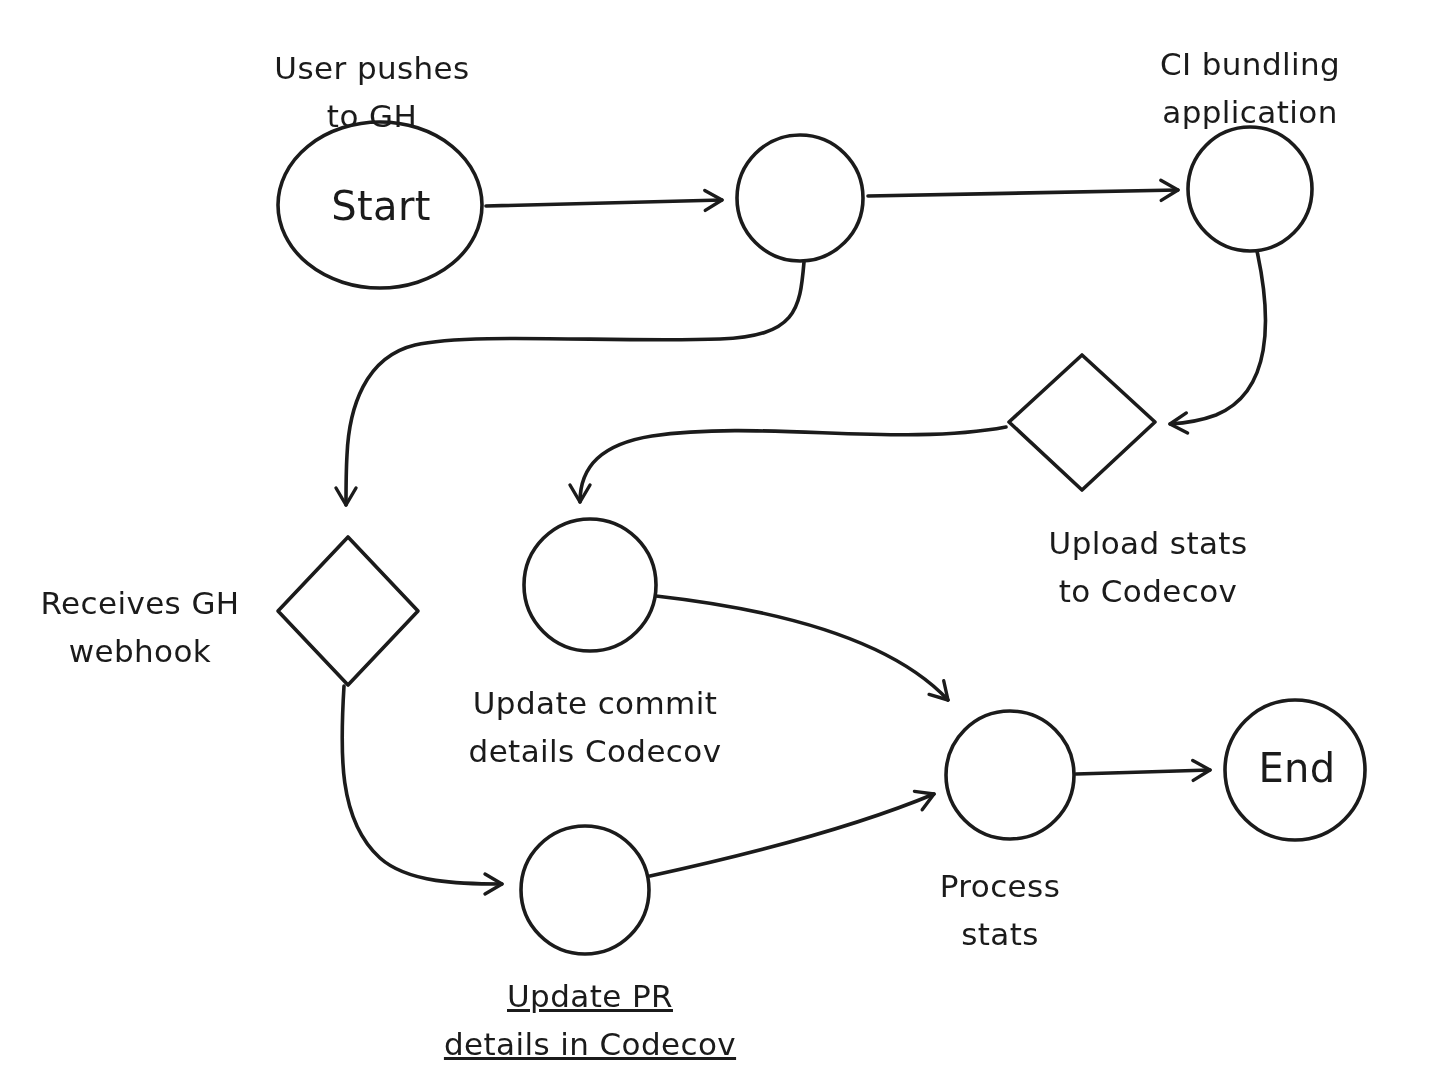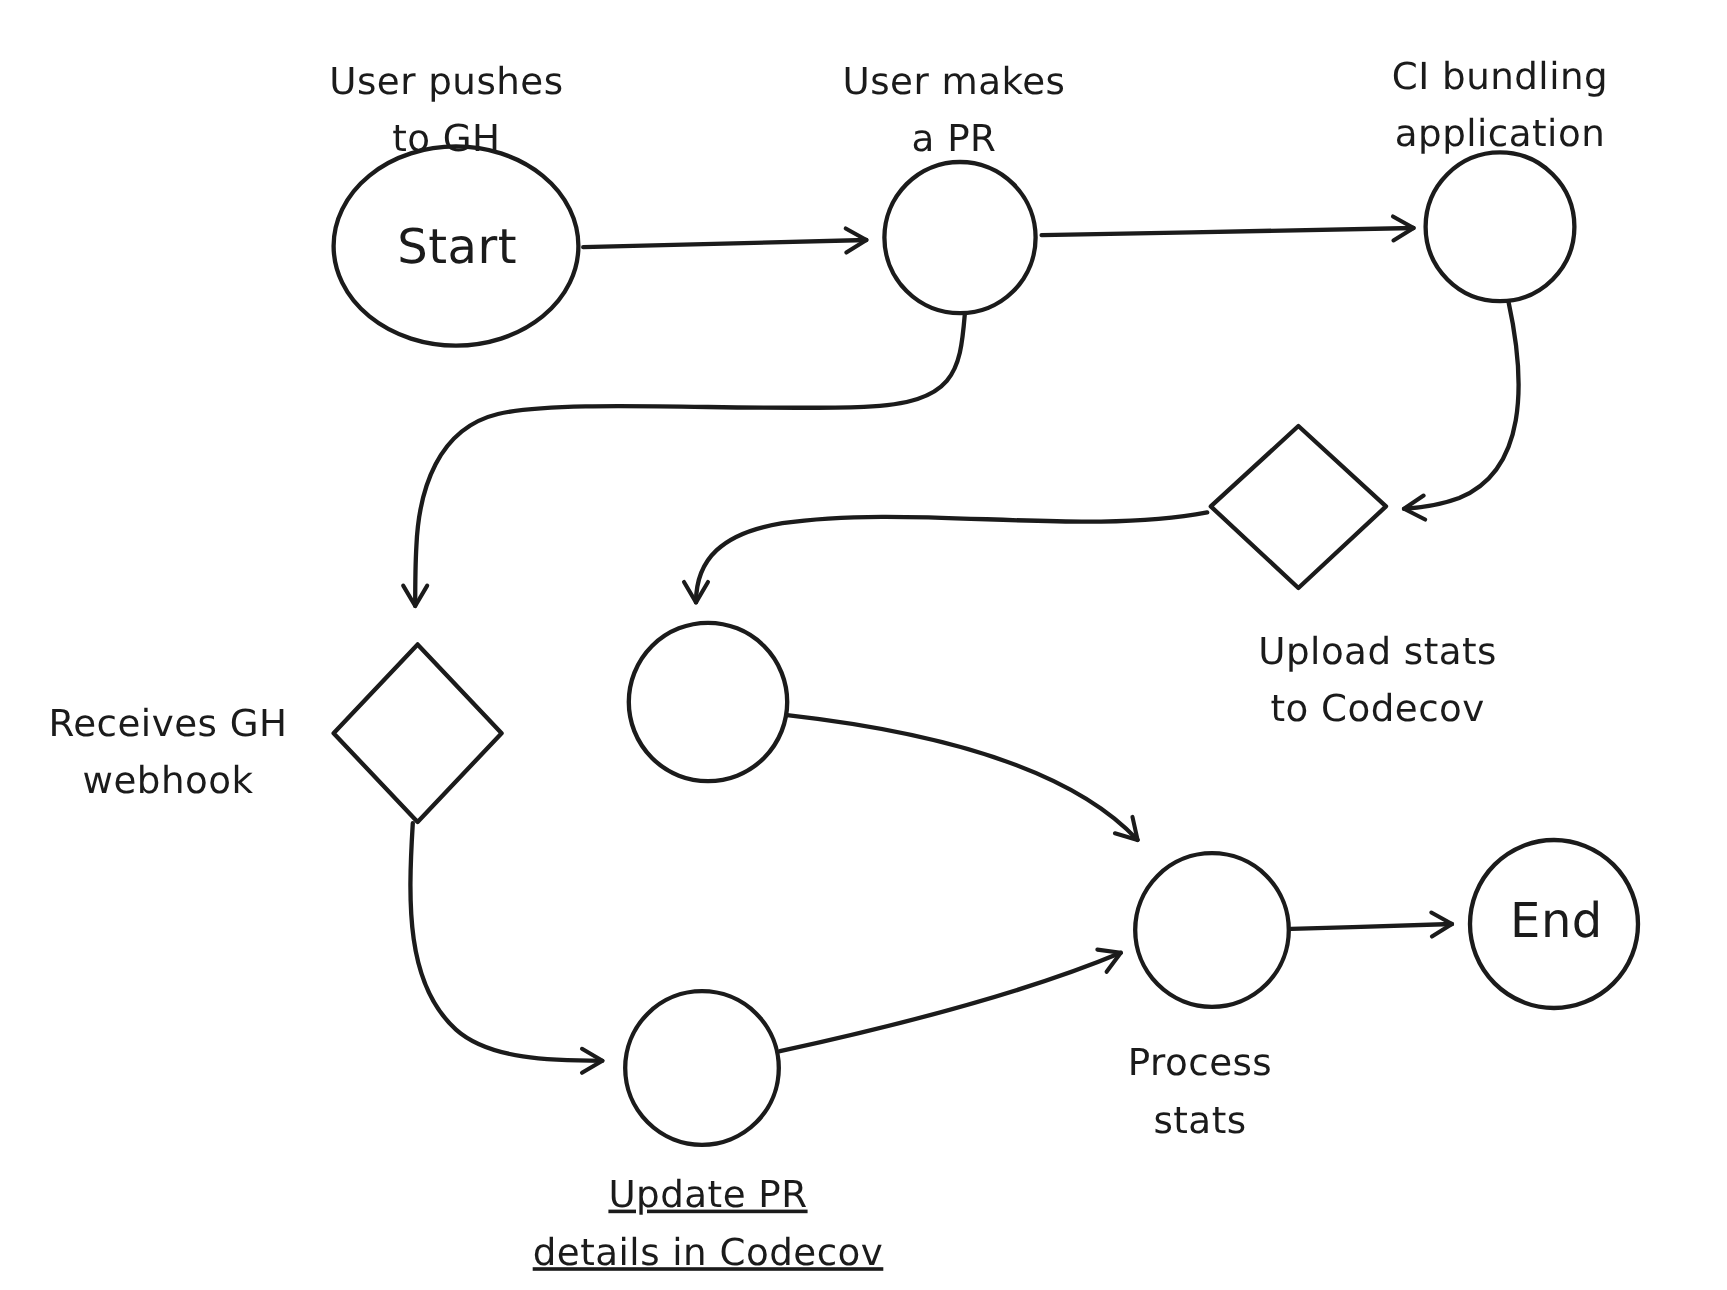--- a/index.html
+++ b/index.html
@@ -70,26 +70,26 @@
     <path d="M 656 596 C 780 610, 892 640, 948 700" marker-end="url(#arrowhead)"></path>
     <path d="M 650 876 C 760 852, 860 825, 934 794" marker-end="url(#arrowhead)"></path>
     <path d="M 1076 774 C 1120 773, 1170 771, 1210 770" marker-end="url(#arrowhead)"></path>
   </svg>
 
   <div class="node-text" style="left:381px; top:206px;">Start</div>
   <div class="node-text" style="left:1297px; top:768px;">End</div>
 
   <div class="node-label" style="left:372px; top:28px;">User pushes
 to GH</div>
-  <div class="node-label" style="left:795px; top:28px;">User makes
-a PR</div>
   <div class="node-label" style="left:1250px; top:24px;">CI bundling
 application</div>
   <div class="node-label" style="left:1148px; top:503px;">Upload stats
 to Codecov</div>
   <div class="node-label" style="left:140px; top:563px;">Receives GH
 webhook</div>
+  <div class="node-label" style="left:595px; top:663px;">Update commit
+details Codecov</div>
   <div class="node-label" style="left:590px; top:956px;text-decoration:underline;">Update PR
 details in Codecov</div>
   <div class="node-label" style="left:1000px; top:846px;">Process
 stats</div>
 
 </div>
 
 </body></html>

